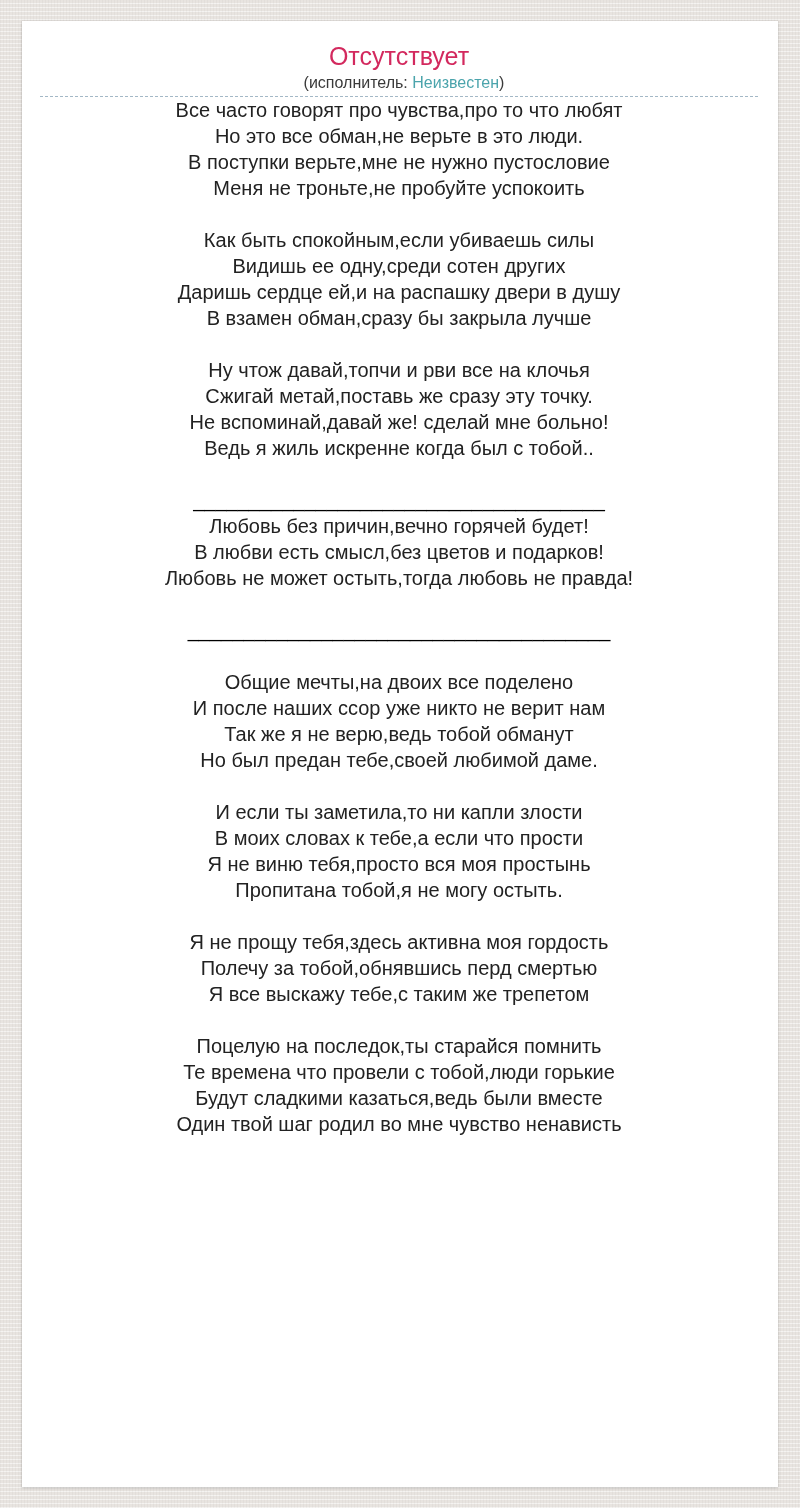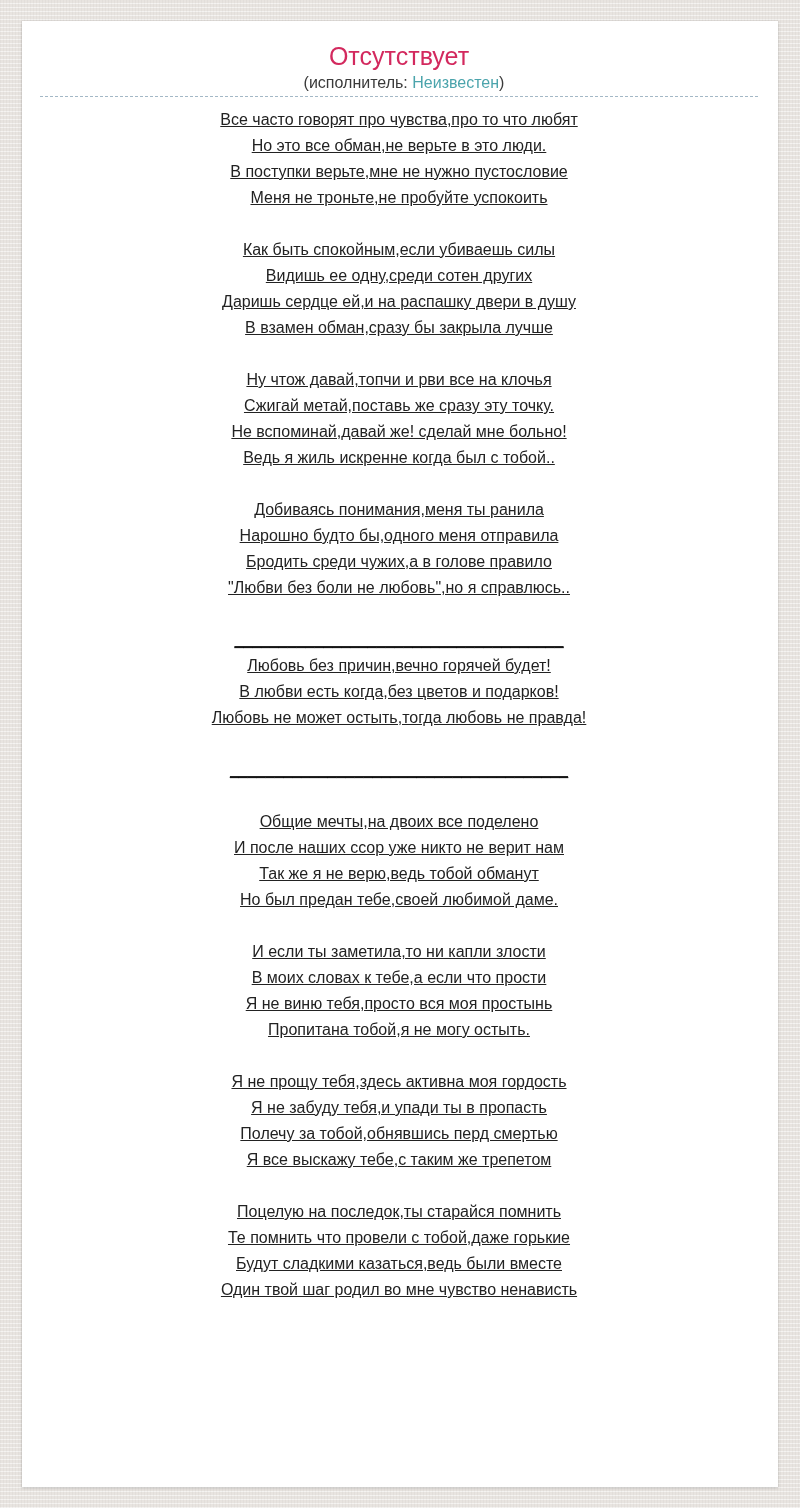--- a/index.html
+++ b/index.html
@@ -44,25 +44,23 @@
     line-height: 20px;
     color: #3a3a3a;
     margin-left: 10px;
   }
   .artist {
     color: #4ba4ac;
     text-decoration: none;
     cursor: pointer;
   }
   .lyrics {
-    margin-top: 10px;
-    font-size: 16px;
+    font-size: 20px;
     line-height: 26px;
     color: #222222;
-    text-decoration: underline;
   }
   .stanza {
     margin-bottom: 26px;
   }
   .line {
     white-space: pre;
   }
   .separator {
     line-height: 26px;
     color: #000000;
@@ -97,51 +95,44 @@
         <div class="line">Видишь ее одну,среди сотен других</div>
         <div class="line">Даришь сердце ей,и на распашку двери в душу</div>
         <div class="line">В взамен обман,сразу бы закрыла лучше</div>
       </div>
       <div class="stanza">
         <div class="line">Ну чтож давай,топчи и рви все на клочья</div>
         <div class="line">Сжигай метай,поставь же сразу эту точку.</div>
         <div class="line">Не вспоминай,давай же! сделай мне больно!</div>
         <div class="line">Ведь я жиль искренне когда был с тобой..</div>
       </div>
-      <div class="stanza">
-        <div class="line">Добиваясь понимания,меня ты ранила</div>
-        <div class="line">Нарошно будто бы,одного меня отправила</div>
-        <div class="line">Бродить среди чужих,а в голове правило</div>
-        <div class="line">"Любви без боли не любовь",но я справлюсь..</div>
-      </div>
       <div class="separator">_____________________________________</div>
       <div class="stanza">
         <div class="line">Любовь без причин,вечно горячей будет!</div>
-        <div class="line">В любви есть когда,без цветов и подарков!</div>
+        <div class="line">В любви есть смысл,без цветов и подарков!</div>
         <div class="line">Любовь не может остыть,тогда любовь не правда!</div>
       </div>
       <div class="separator gap-after">______________________________________</div>
       <div class="stanza">
         <div class="line">Общие мечты,на двоих все поделено</div>
         <div class="line">И после наших ссор уже никто не верит нам</div>
         <div class="line">Так же я не верю,ведь тобой обманут</div>
         <div class="line">Но был предан тебе,своей любимой даме.</div>
       </div>
       <div class="stanza">
         <div class="line">И если ты заметила,то ни капли злости</div>
         <div class="line">В моих словах к тебе,а если что прости</div>
         <div class="line">Я не виню тебя,просто вся моя простынь</div>
         <div class="line">Пропитана тобой,я не могу остыть.</div>
       </div>
       <div class="stanza">
         <div class="line">Я не прощу тебя,здесь активна моя гордость</div>
-        <div class="line">Я не забуду тебя,и упади ты в пропасть</div>
         <div class="line">Полечу за тобой,обнявшись перд смертью</div>
         <div class="line">Я все выскажу тебе,с таким же трепетом</div>
       </div>
       <div class="stanza">
         <div class="line">Поцелую на последок,ты старайся помнить</div>
-        <div class="line">Те помнить что провели с тобой,даже горькие</div>
+        <div class="line">Те времена что провели с тобой,люди горькие</div>
         <div class="line">Будут сладкими казаться,ведь были вместе</div>
         <div class="line">Один твой шаг родил во мне чувство ненависть</div>
       </div>
     </div>
 </div>
 
 </body></html>

